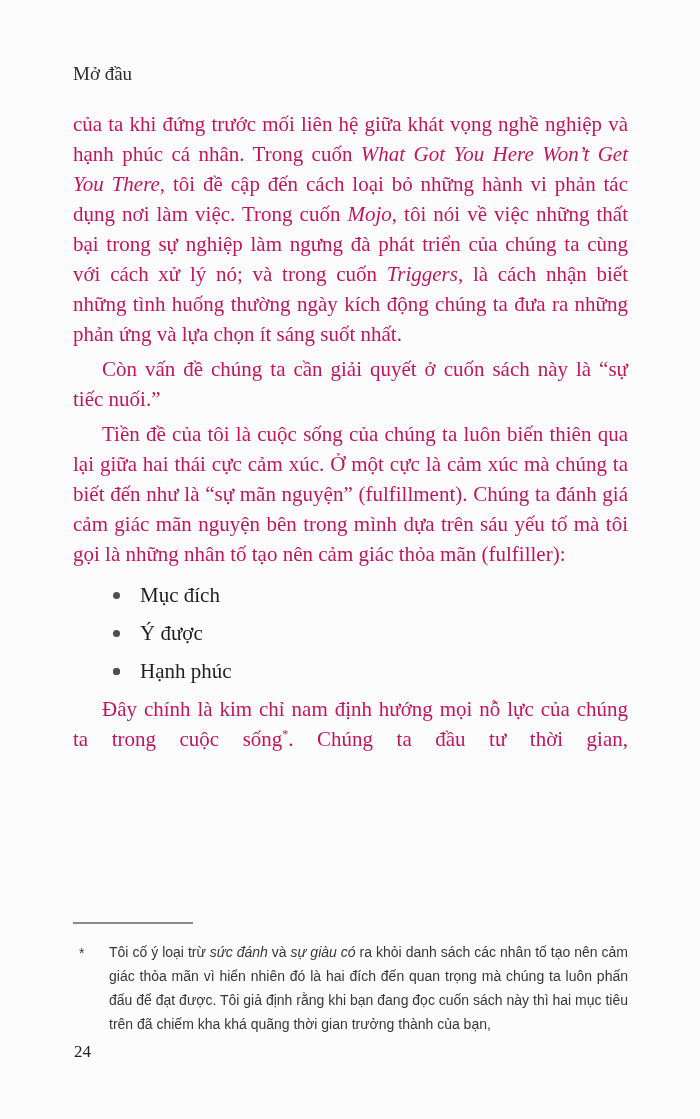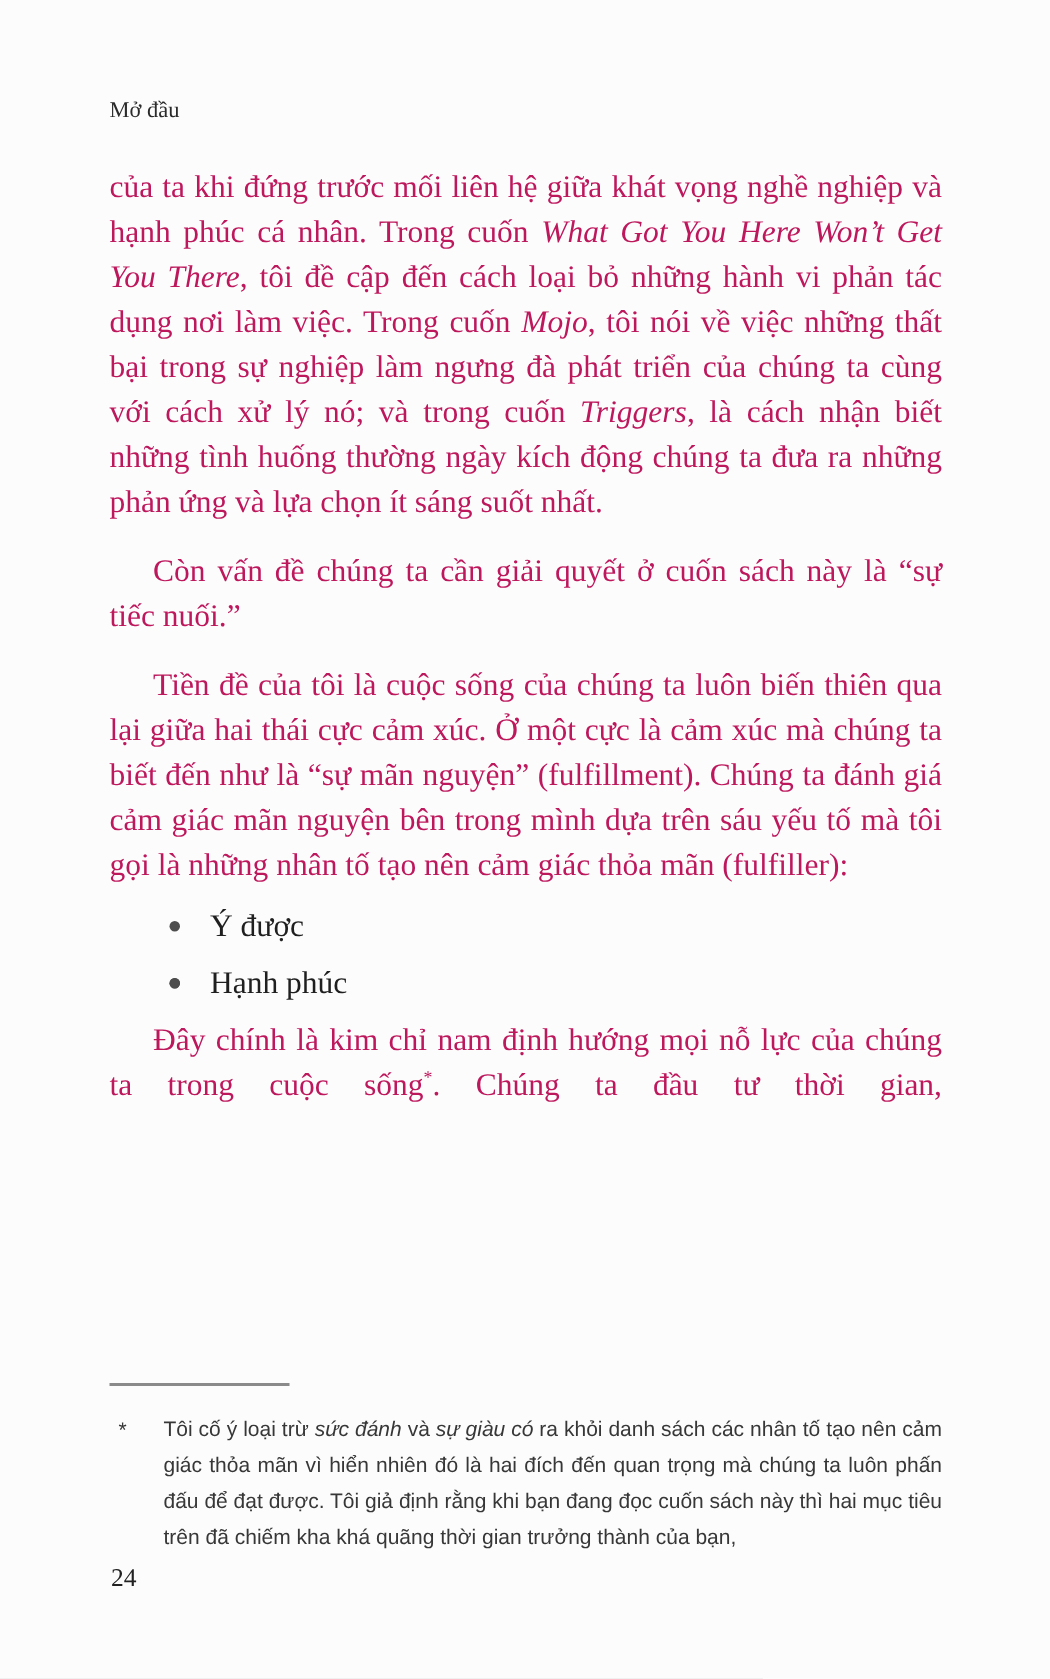--- a/index.html
+++ b/index.html
@@ -13,33 +13,33 @@
     color: #1f1f1f;
     overflow: hidden;
   }
   .main {
     position: absolute;
     left: 73px;
     top: 64px;
     width: 555px;
   }
   .running-header {
-    font-size: 15px;
+    font-size: 19px;
     line-height: 20px;
     color: #2b2b2b;
     margin-bottom: 25px;
   }
   p.body {
     margin: 0;
     font-size: 21px;
     line-height: 30px;
     text-align: justify;
     color: #be185d;
   }
-  p.body + p.body { margin-top: 16px; }
+  p.body + p.body { margin-top: 5px; }
   p.indent { text-indent: 29px; }
   p.closing { margin-top: 6px; text-align-last: justify; }
   i { font-style: italic; }
   sup { font-size: 12px; line-height: 0; vertical-align: super; }
   ul.fulfiller-list {
     list-style: none;
     margin: 11px 0 0 0;
     padding: 0;
   }
   ul.fulfiller-list li {
@@ -100,20 +100,21 @@
   <div class="main">
     <div class="running-header">Mở đầu</div>
 
     <p class="body"><span>của ta khi đứng trước mối liên hệ giữa khát vọng nghề nghiệp và hạnh phúc cá nhân. Trong cuốn </span><i>What Got You Here Won’t Get You There</i><span>, tôi đề cập đến cách loại bỏ những hành vi phản tác dụng nơi làm việc. Trong cuốn </span><i>Mojo</i><span>, tôi nói về việc những thất bại trong sự nghiệp làm ngưng đà phát triển của chúng ta cùng với cách xử lý nó; và trong cuốn </span><i>Triggers</i><span>, là cách nhận biết những tình huống thường ngày kích động chúng ta đưa ra những phản ứng và lựa chọn ít sáng suốt nhất.</span></p>
 
     <p class="body indent">Còn vấn đề chúng ta cần giải quyết ở cuốn sách này là “sự tiếc nuối.”</p>
 
     <p class="body indent">Tiền đề của tôi là cuộc sống của chúng ta luôn biến thiên qua lại giữa hai thái cực cảm xúc. Ở một cực là cảm xúc mà chúng ta biết đến như là “sự mãn nguyện” (fulfillment). Chúng ta đánh giá cảm giác mãn nguyện bên trong mình dựa trên sáu yếu tố mà tôi gọi là những nhân tố tạo nên cảm giác thỏa mãn (fulfiller):</p>
 
     <ul class="fulfiller-list">
+        <li><span class="dot"></span><span>Mục đích</span></li>
         <li><span class="dot"></span><span>Ý được</span></li>
         <li><span class="dot"></span></li>
         <li><span class="dot"></span><span>Hạnh phúc</span></li>
       </ul>
 
     <p class="body indent closing"><span>Đây chính là kim chỉ nam định hướng mọi nỗ lực của chúng ta trong cuộc sống</span><sup>*</sup><span>. Chúng ta đầu tư thời gian,</span></p>
   </div>
 
   <div class="footnote-area">
     <div class="fn-rule"></div>

